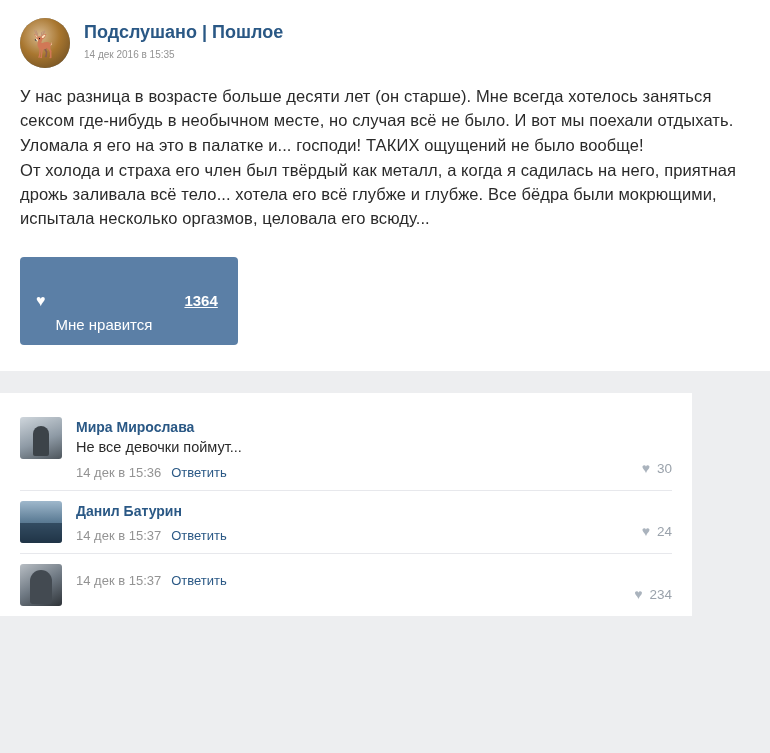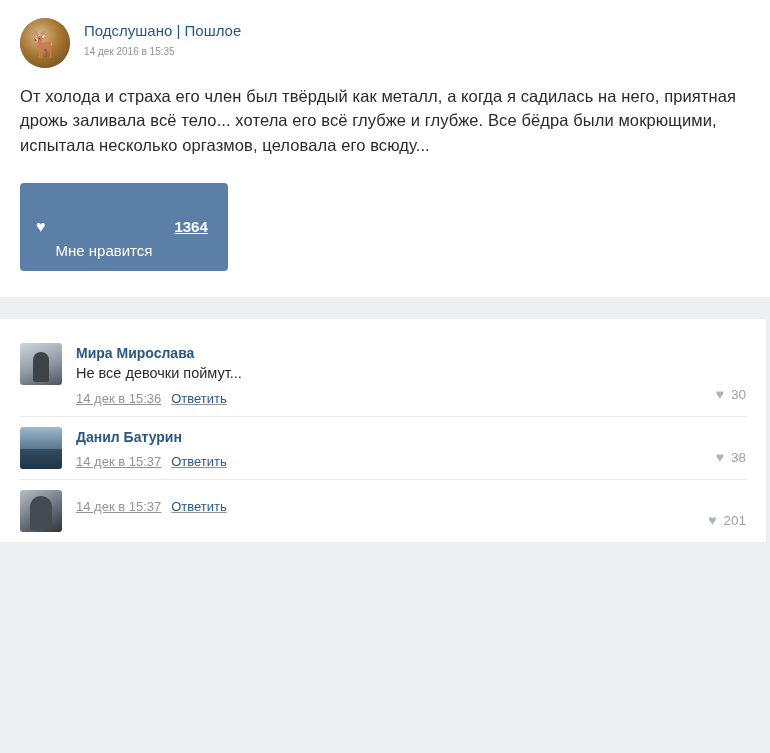--- a/index.html
+++ b/index.html
@@ -52,23 +52,23 @@
     top: 52%;
     transform: translate(-50%, -50%);
     font-size: 26px;
     line-height: 1;
     color: #3e2a12;
   }
   .post-meta {
     padding-top: 4px;
   }
   .group-name {
-    font-size: 15px;
+    font-size: 18px;
     color: #2a5885;
-    font-weight: normal;
+    font-weight: bold;
     text-decoration: none;
     cursor: pointer;
     display: inline-block;
   }
   .post-date {
     font-size: 10px;
     color: #939393;
     margin-top: 6px;
     cursor: pointer;
   }
@@ -101,33 +101,33 @@
     font-size: 15px;
     font-family: "Liberation Sans", sans-serif;
     cursor: pointer;
   }
   .like-btn .heart {
     font-size: 16px;
     line-height: 1;
     color: #ffffff;
   }
   .like-btn .like-label { font-weight: normal; margin-top: 47px; }
-  .like-btn .like-count { font-weight: bold; margin-left: 12px; text-decoration: underline; }
+  .like-btn .like-count { font-weight: bold; margin-left: 22px; text-decoration: underline; }
 
   
   .gap {
     height: 22px;
     background: #edeef0;
     width: 770px;
   }
 
   
   .comments {
     background: #ffffff;
-    width: 766px;
+    width: 692px;
     padding: 14px 20px 0 20px;
     box-sizing: border-box;
   }
   .comment {
     display: flex;
     gap: 14px;
     padding: 10px 0 10px 0;
     position: relative;
     align-items: flex-start;
   }
@@ -176,21 +176,20 @@
   .c-text {
     font-size: 14.5px;
     color: #2a2a2a;
     margin-top: 2px;
     line-height: 1.35;
   }
   .c-foot {
     margin-top: 8px;
     font-size: 13px;
     color: #939393;
-    text-decoration: underline;
   }
   .c-foot .c-reply {
     color: #2a5885;
     margin-left: 10px;
     cursor: pointer;
     text-decoration: none;
   }
   .c-like {
     position: absolute;
     right: 0;
@@ -221,20 +220,21 @@
         <div class="av-bg"></div>
         <div class="av-deer">🦌</div>
       </div>
       <div class="post-meta">
         <a class="group-name">Подслушано | Пошлое</a>
         <div class="post-date">14 дек 2016 в 15:35</div>
       </div>
     </div>
 
     <div class="post-text">
+      <p>У нас разница в возрасте больше десяти лет (он старше). Мне всегда хотелось заняться сексом где-нибудь в необычном месте, но случая всё не было. И вот мы поехали отдыхать. Уломала я его на это в палатке и... господи! ТАКИХ ощущений не было вообще!</p>
       <p>От холода и страха его член был твёрдый как металл, а когда я садилась на него, приятная дрожь заливала всё тело... хотела его всё глубже и глубже. Все бёдра были мокрющими, испытала несколько оргазмов, целовала его всюду...</p>
     </div>
 
     <div class="like-row">
       <button class="like-btn">
         <span class="heart">♥</span>
         <span class="like-label">Мне нравится</span>
         <span class="like-count">1364</span>
       </button>
     </div>
@@ -263,32 +263,32 @@
     <div class="comment">
       <div class="c-avatar c-av-2"></div>
       <div class="c-body">
         <a class="c-author">Данил Батурин</a>
         <div class="c-foot">
           <span>14 дек в 15:37</span><a class="c-reply">Ответить</a>
         </div>
       </div>
       <div class="c-like">
         <span class="heart-o">♥</span>
-        <span>38</span>
+        <span>24</span>
       </div>
     </div>
     <div class="c-sep"></div>
 
     <div class="comment">
       <div class="c-avatar c-av-3"></div>
       <div class="c-body">
         <div class="c-foot">
           <span>14 дек в 15:37</span><a class="c-reply">Ответить</a>
         </div>
       </div>
       <div class="c-like">
         <span class="heart-o">♥</span>
-        <span>201</span>
+        <span>234</span>
       </div>
     </div>
 
   </div>
 </div>
 
 </body></html>

